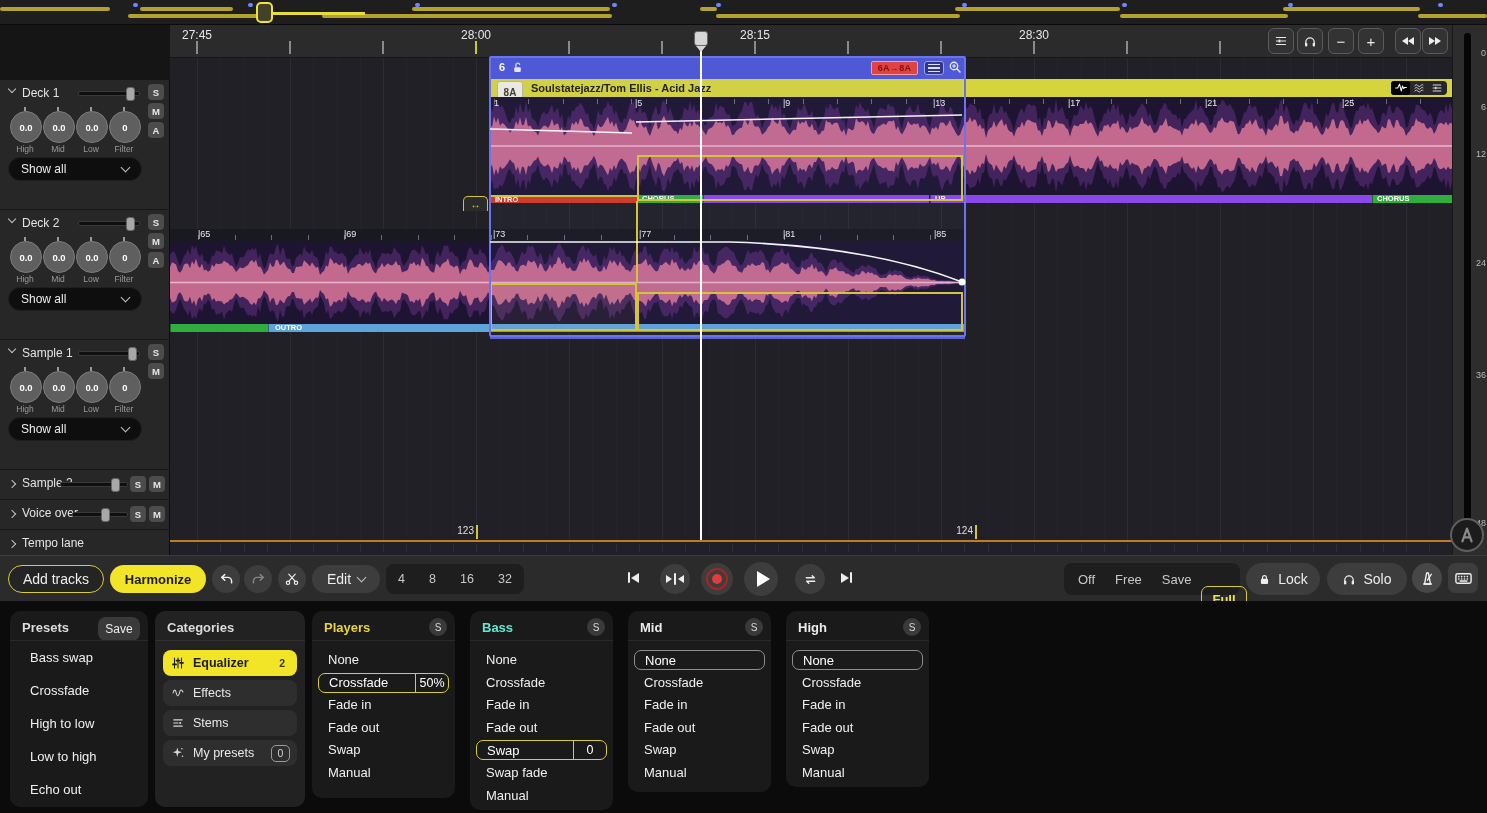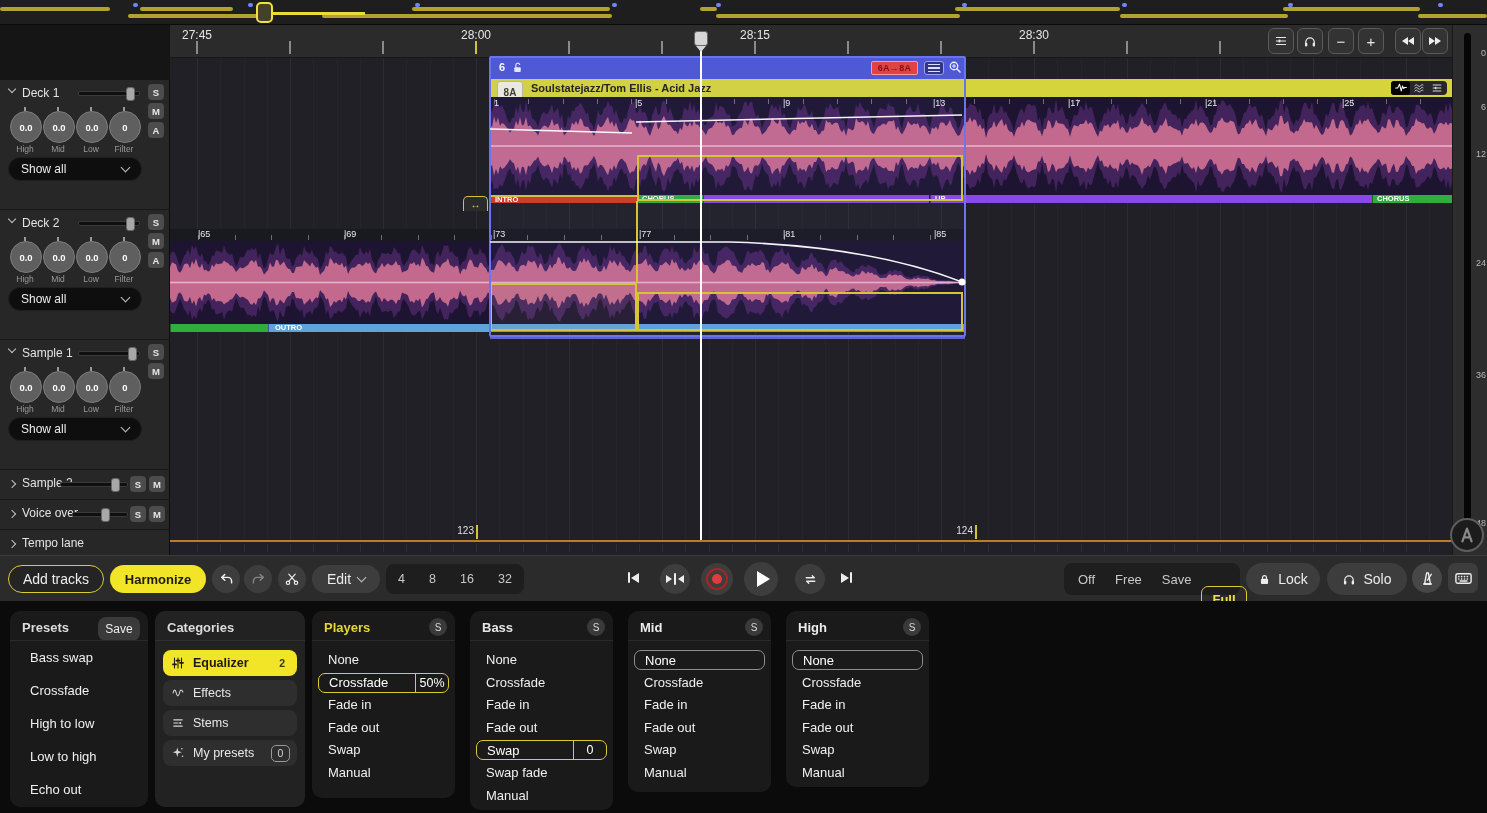--- a/index.html
+++ b/index.html
@@ -647,21 +647,21 @@
             <span style="margin-left: 10px; font-size: 13px; color: rgb(255, 255, 255);">Crossfade</span>
             <span style="margin-left: auto; width: 1.3px; height: 20px; background: rgb(216, 203, 52);"></span>
             <span style="width: 32px; text-align: center; font-size: 12.5px; color: rgb(255, 255, 255);">50%</span>
           </div>
           <div class="a" style="left: 16px; top: 86.2px; font-size: 13px; color: rgb(240, 240, 240);">Fade in</div>
           <div class="a" style="left: 16px; top: 108.8px; font-size: 13px; color: rgb(240, 240, 240);">Fade out</div>
           <div class="a" style="left: 16px; top: 131.4px; font-size: 13px; color: rgb(240, 240, 240);">Swap</div>
           <div class="a" style="left: 16px; top: 154px; font-size: 13px; color: rgb(240, 240, 240);">Manual</div>
         </div>
         <div class="a" style="left: 470px; top: 10px; width: 143px; height: 199px; background: rgb(26, 26, 26); border-radius: 10px;">
-          <div class="a" style="left: 12px; top: 9px; font-size: 13px; font-weight: 600; color: #e5e5e5;">Bass</div>
+          <div class="a" style="left: 12px; top: 9px; font-size: 13px; font-weight: 600; color: #5eead4;">Bass</div>
           <div class="a" style="right: 8px; top: 7px; width: 18px; height: 18px; border-radius: 50%; background: rgb(58, 58, 58); display: flex; align-items: center; justify-content: center; font-size: 10px; color: rgb(216, 216, 216);">S</div>
           <div class="a" style="left: 0px; top: 29px; width: 100%; height: 1px; background: rgb(42, 42, 42);"></div>
           <div class="a" style="left: 16px; top: 41px; font-size: 13px; color: rgb(240, 240, 240);">None</div>
           <div class="a" style="left: 16px; top: 63.6px; font-size: 13px; color: rgb(240, 240, 240);">Crossfade</div>
           <div class="a" style="left: 16px; top: 86.2px; font-size: 13px; color: rgb(240, 240, 240);">Fade in</div>
           <div class="a" style="left: 16px; top: 108.8px; font-size: 13px; color: rgb(240, 240, 240);">Fade out</div>
           <div class="a" style="left: 6px; top: 129.4px; width: 131px; height: 20px; border-radius: 7px; border: 1.3px solid rgb(216, 203, 52); display: flex; align-items: center;">
             <span style="margin-left: 10px; font-size: 13px; color: rgb(255, 255, 255);">Swap</span>
             <span style="margin-left: auto; width: 1.3px; height: 20px; background: rgb(216, 203, 52);"></span>
             <span style="width: 32px; text-align: center; font-size: 12.5px; color: rgb(255, 255, 255);">0</span>

